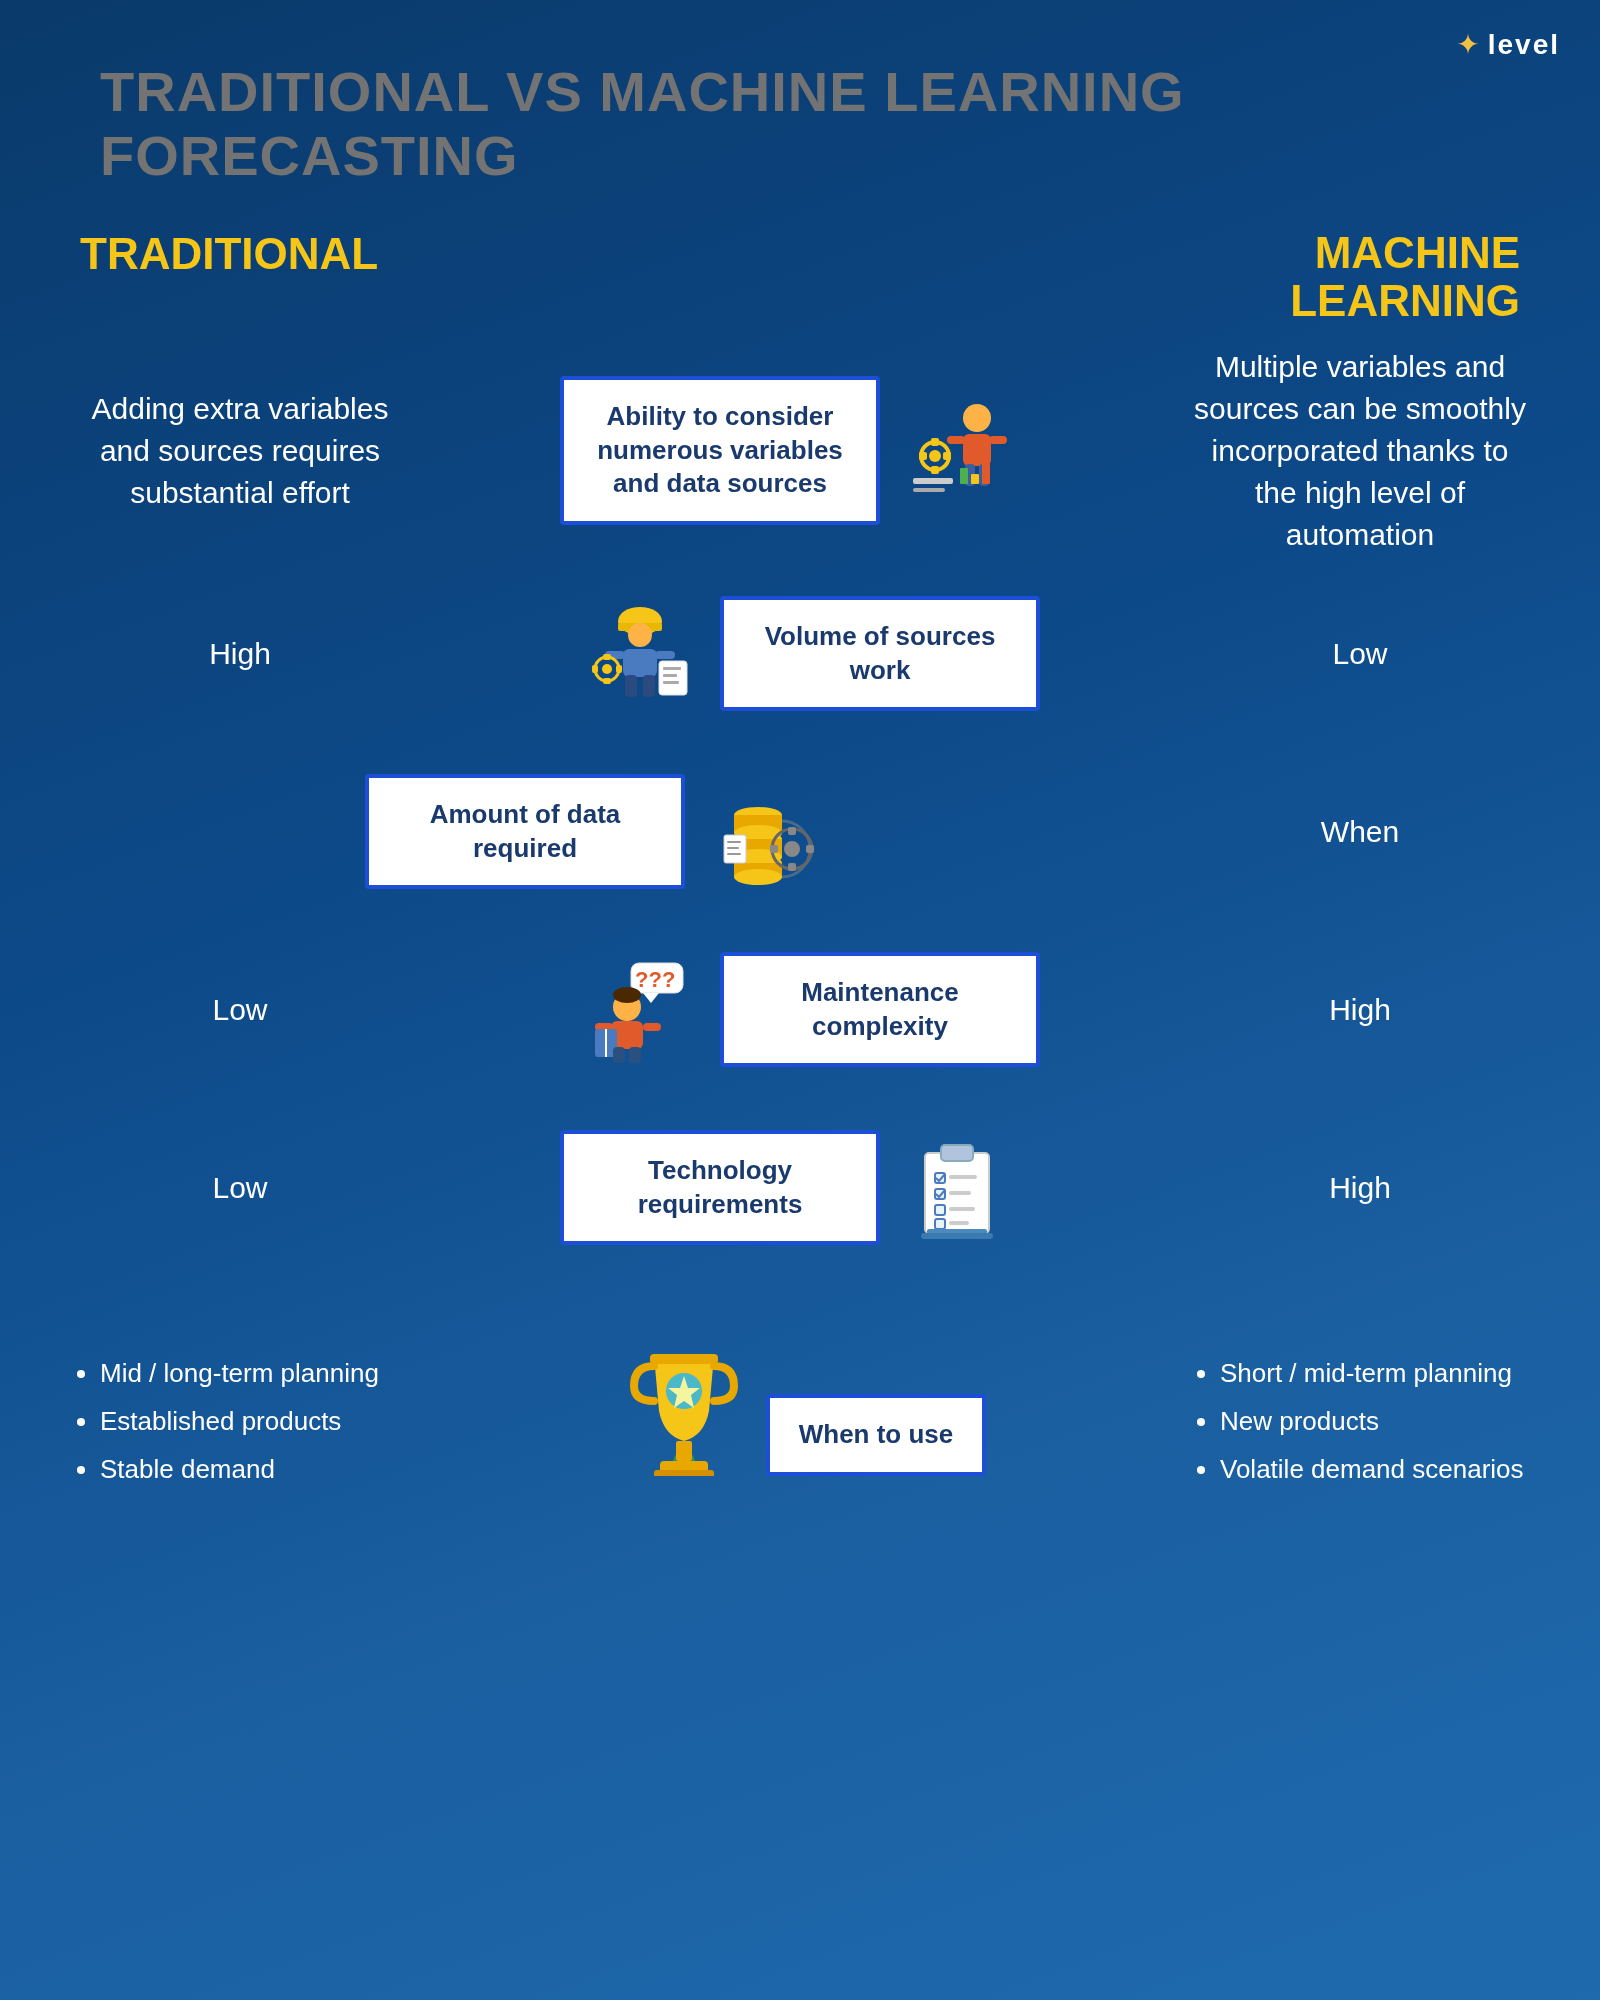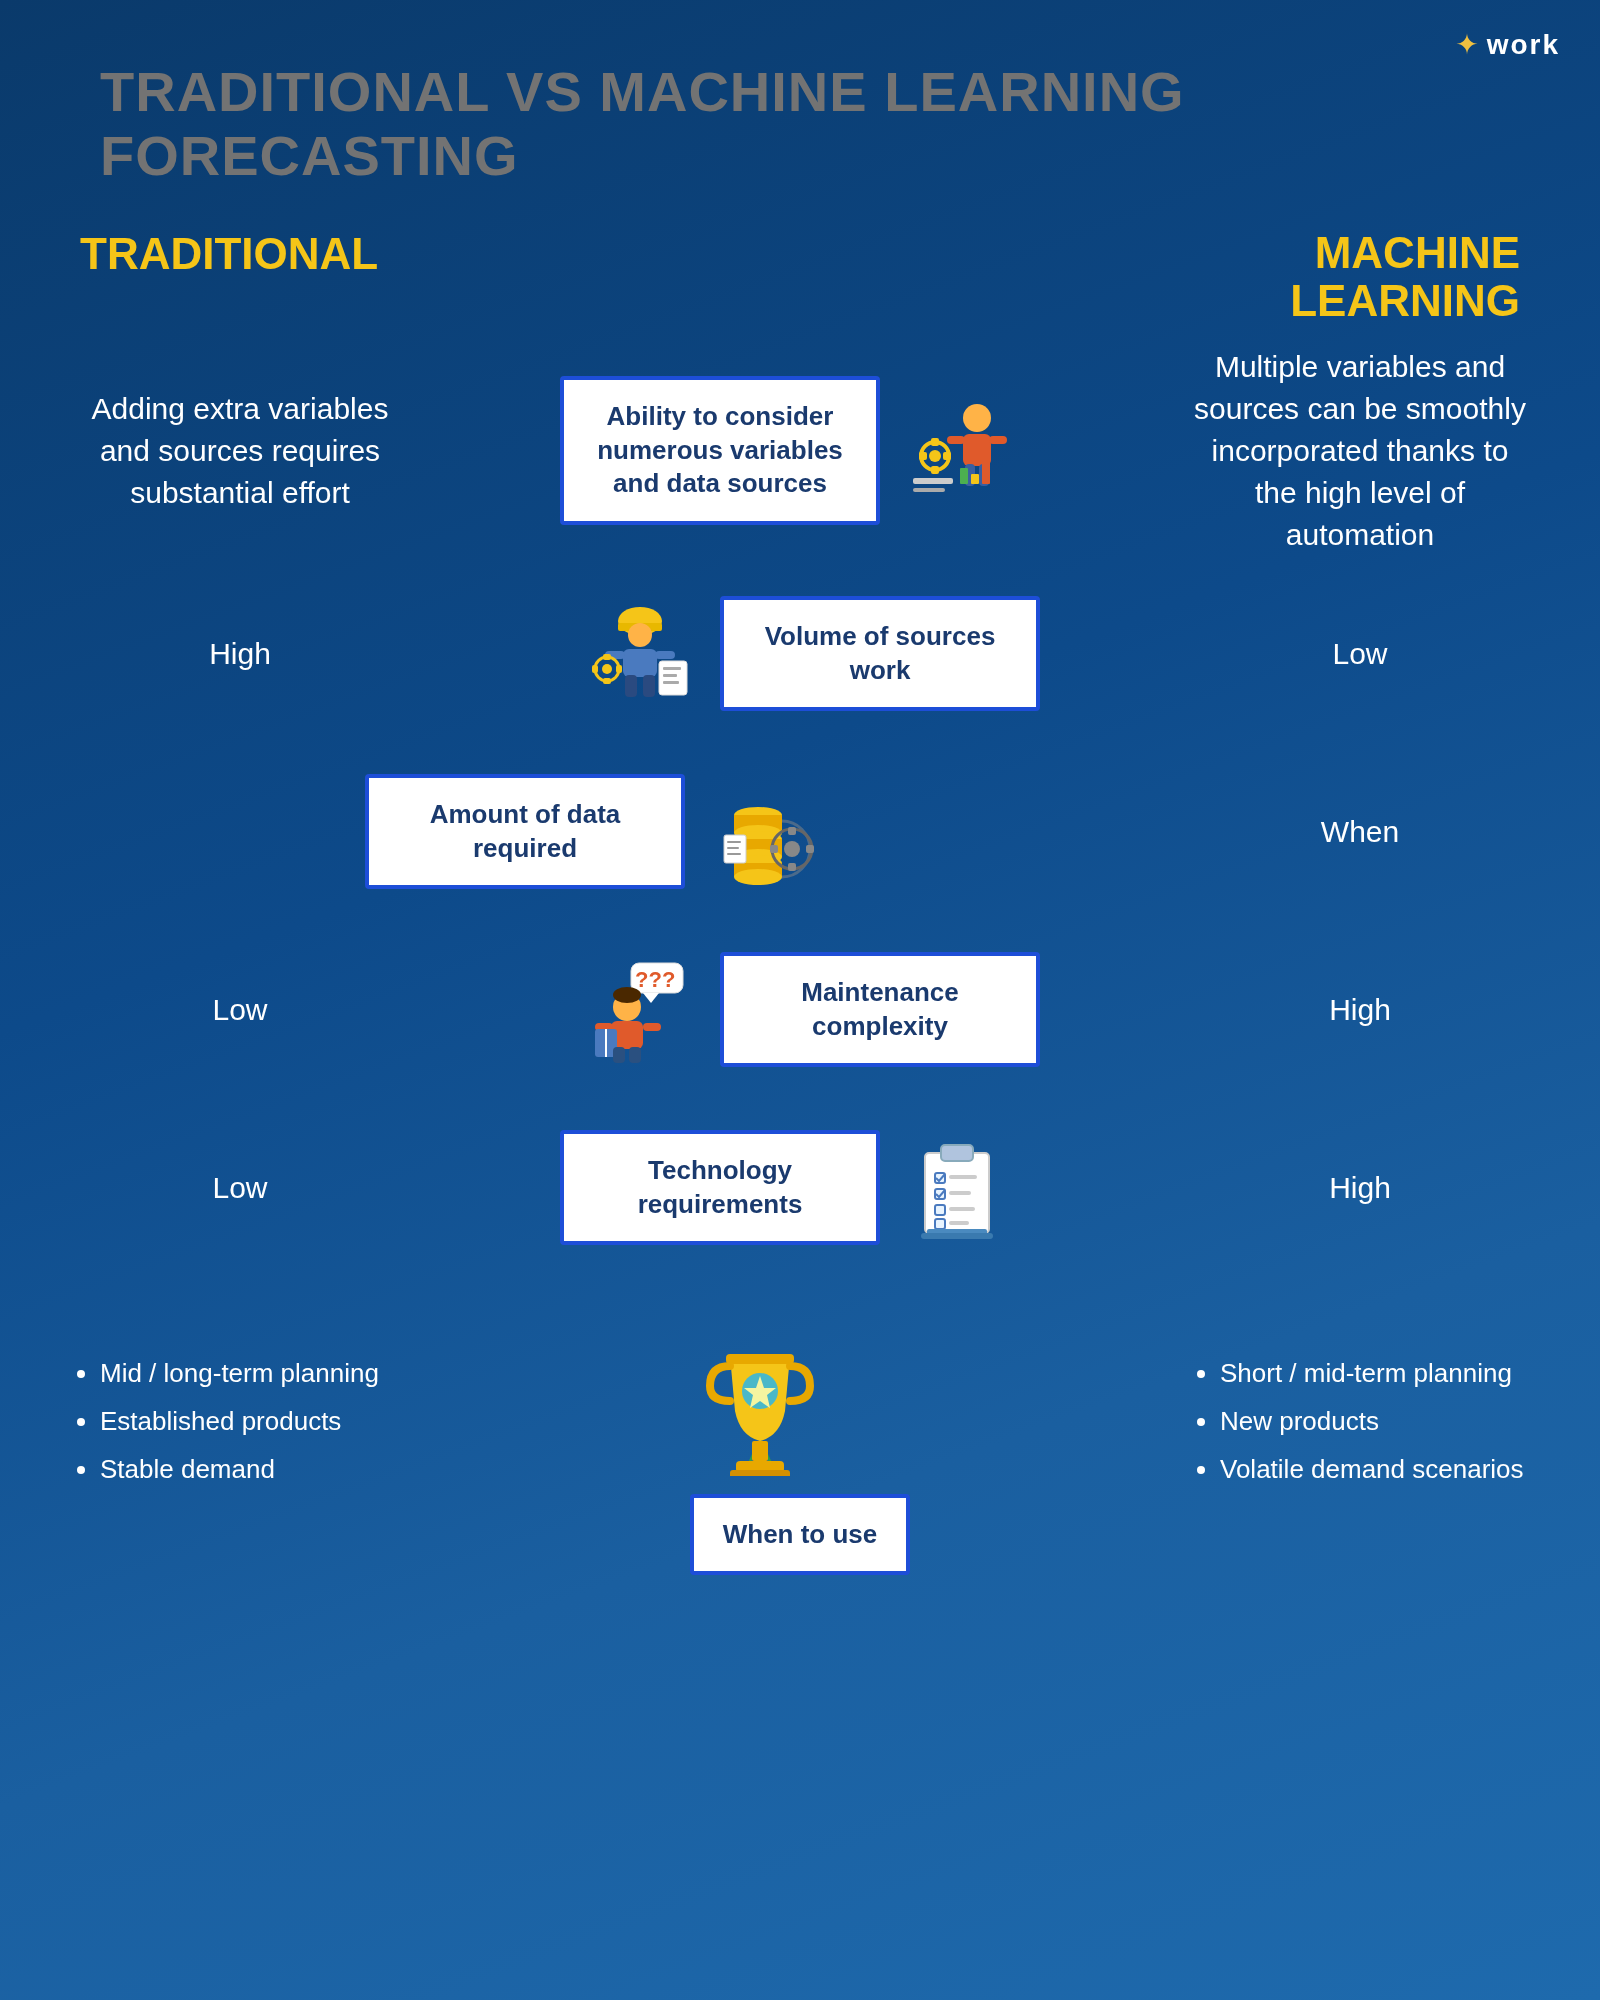--- a/index.html
+++ b/index.html
@@ -182,21 +182,21 @@
       position: relative;
       padding-top: 40px;
     }
 
   </style>
 </head>
 <body>
 
 <div class="logo-area">
   <span class="logo-icon">✦</span>
-  <span class="logo-text">work</span>
+  <span class="logo-text">level</span>
 </div>
 
 <div class="main-title">TRADITIONAL VS MACHINE LEARNING FORECASTING</div>
 
 <div class="columns-header">
   <div class="col-header-traditional">TRADITIONAL</div>
   <div style="width:600px;"></div>
   <div class="col-header-ml">
     MACHINE<br>LEARNING
   </div>
@@ -416,21 +416,21 @@
 
   <div class="comparison-row when-row">
     <div class="when-left">
       <ul class="bullet-list">
         <li>Mid / long-term planning</li>
         <li>Established products</li>
         <li>Stable demand</li>
       </ul>
     </div>
     <div class="when-center">
-      <div style="display:flex; flex-direction:column; align-items:flex-start; gap:18px;">
+      <div style="display:flex; flex-direction:row; align-items:flex-end; gap:12px;">
         <div style="width:140px; height:130px; display:flex; align-items:center; justify-content:center;">
 
           <svg viewBox="0 0 120 130" width="130" height="130">
 
             <path d="M30 10 L90 10 L85 65 Q80 90 60 95 Q40 90 35 65 Z" fill="#f5c518"></path>
 
             <rect x="26" y="8" width="68" height="10" rx="4" fill="#e8a800"></rect>
 
             <path d="M30 20 Q10 20 10 40 Q10 55 30 55" fill="none" stroke="#e8a800" stroke-width="8" stroke-linecap="round"></path>
             <path d="M90 20 Q110 20 110 40 Q110 55 90 55" fill="none" stroke="#e8a800" stroke-width="8" stroke-linecap="round"></path>

